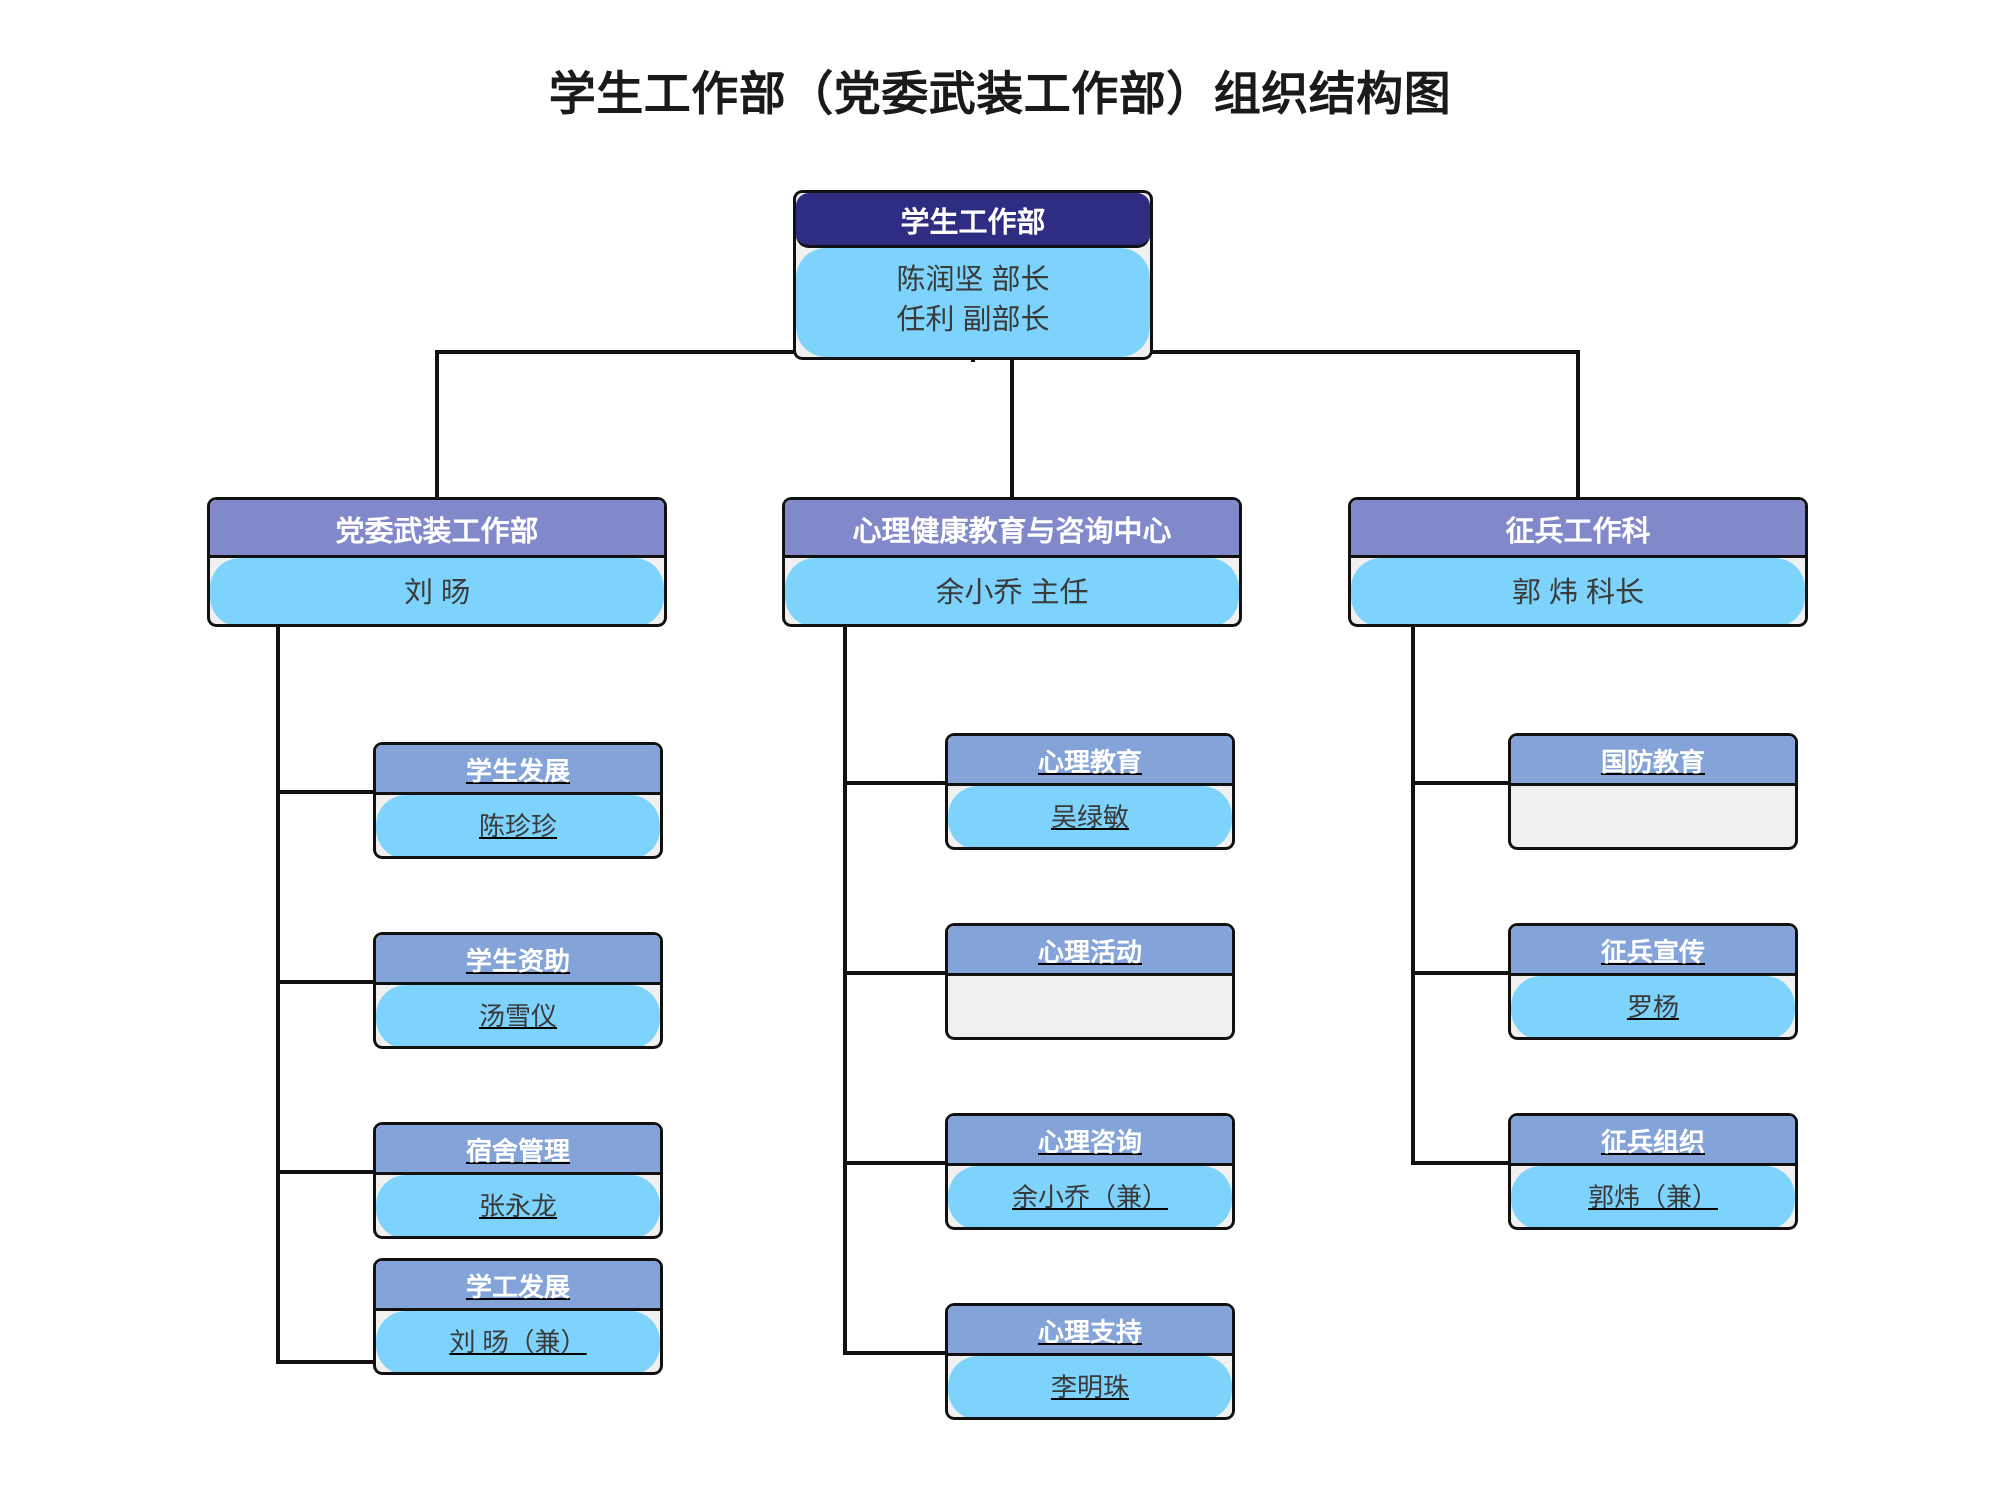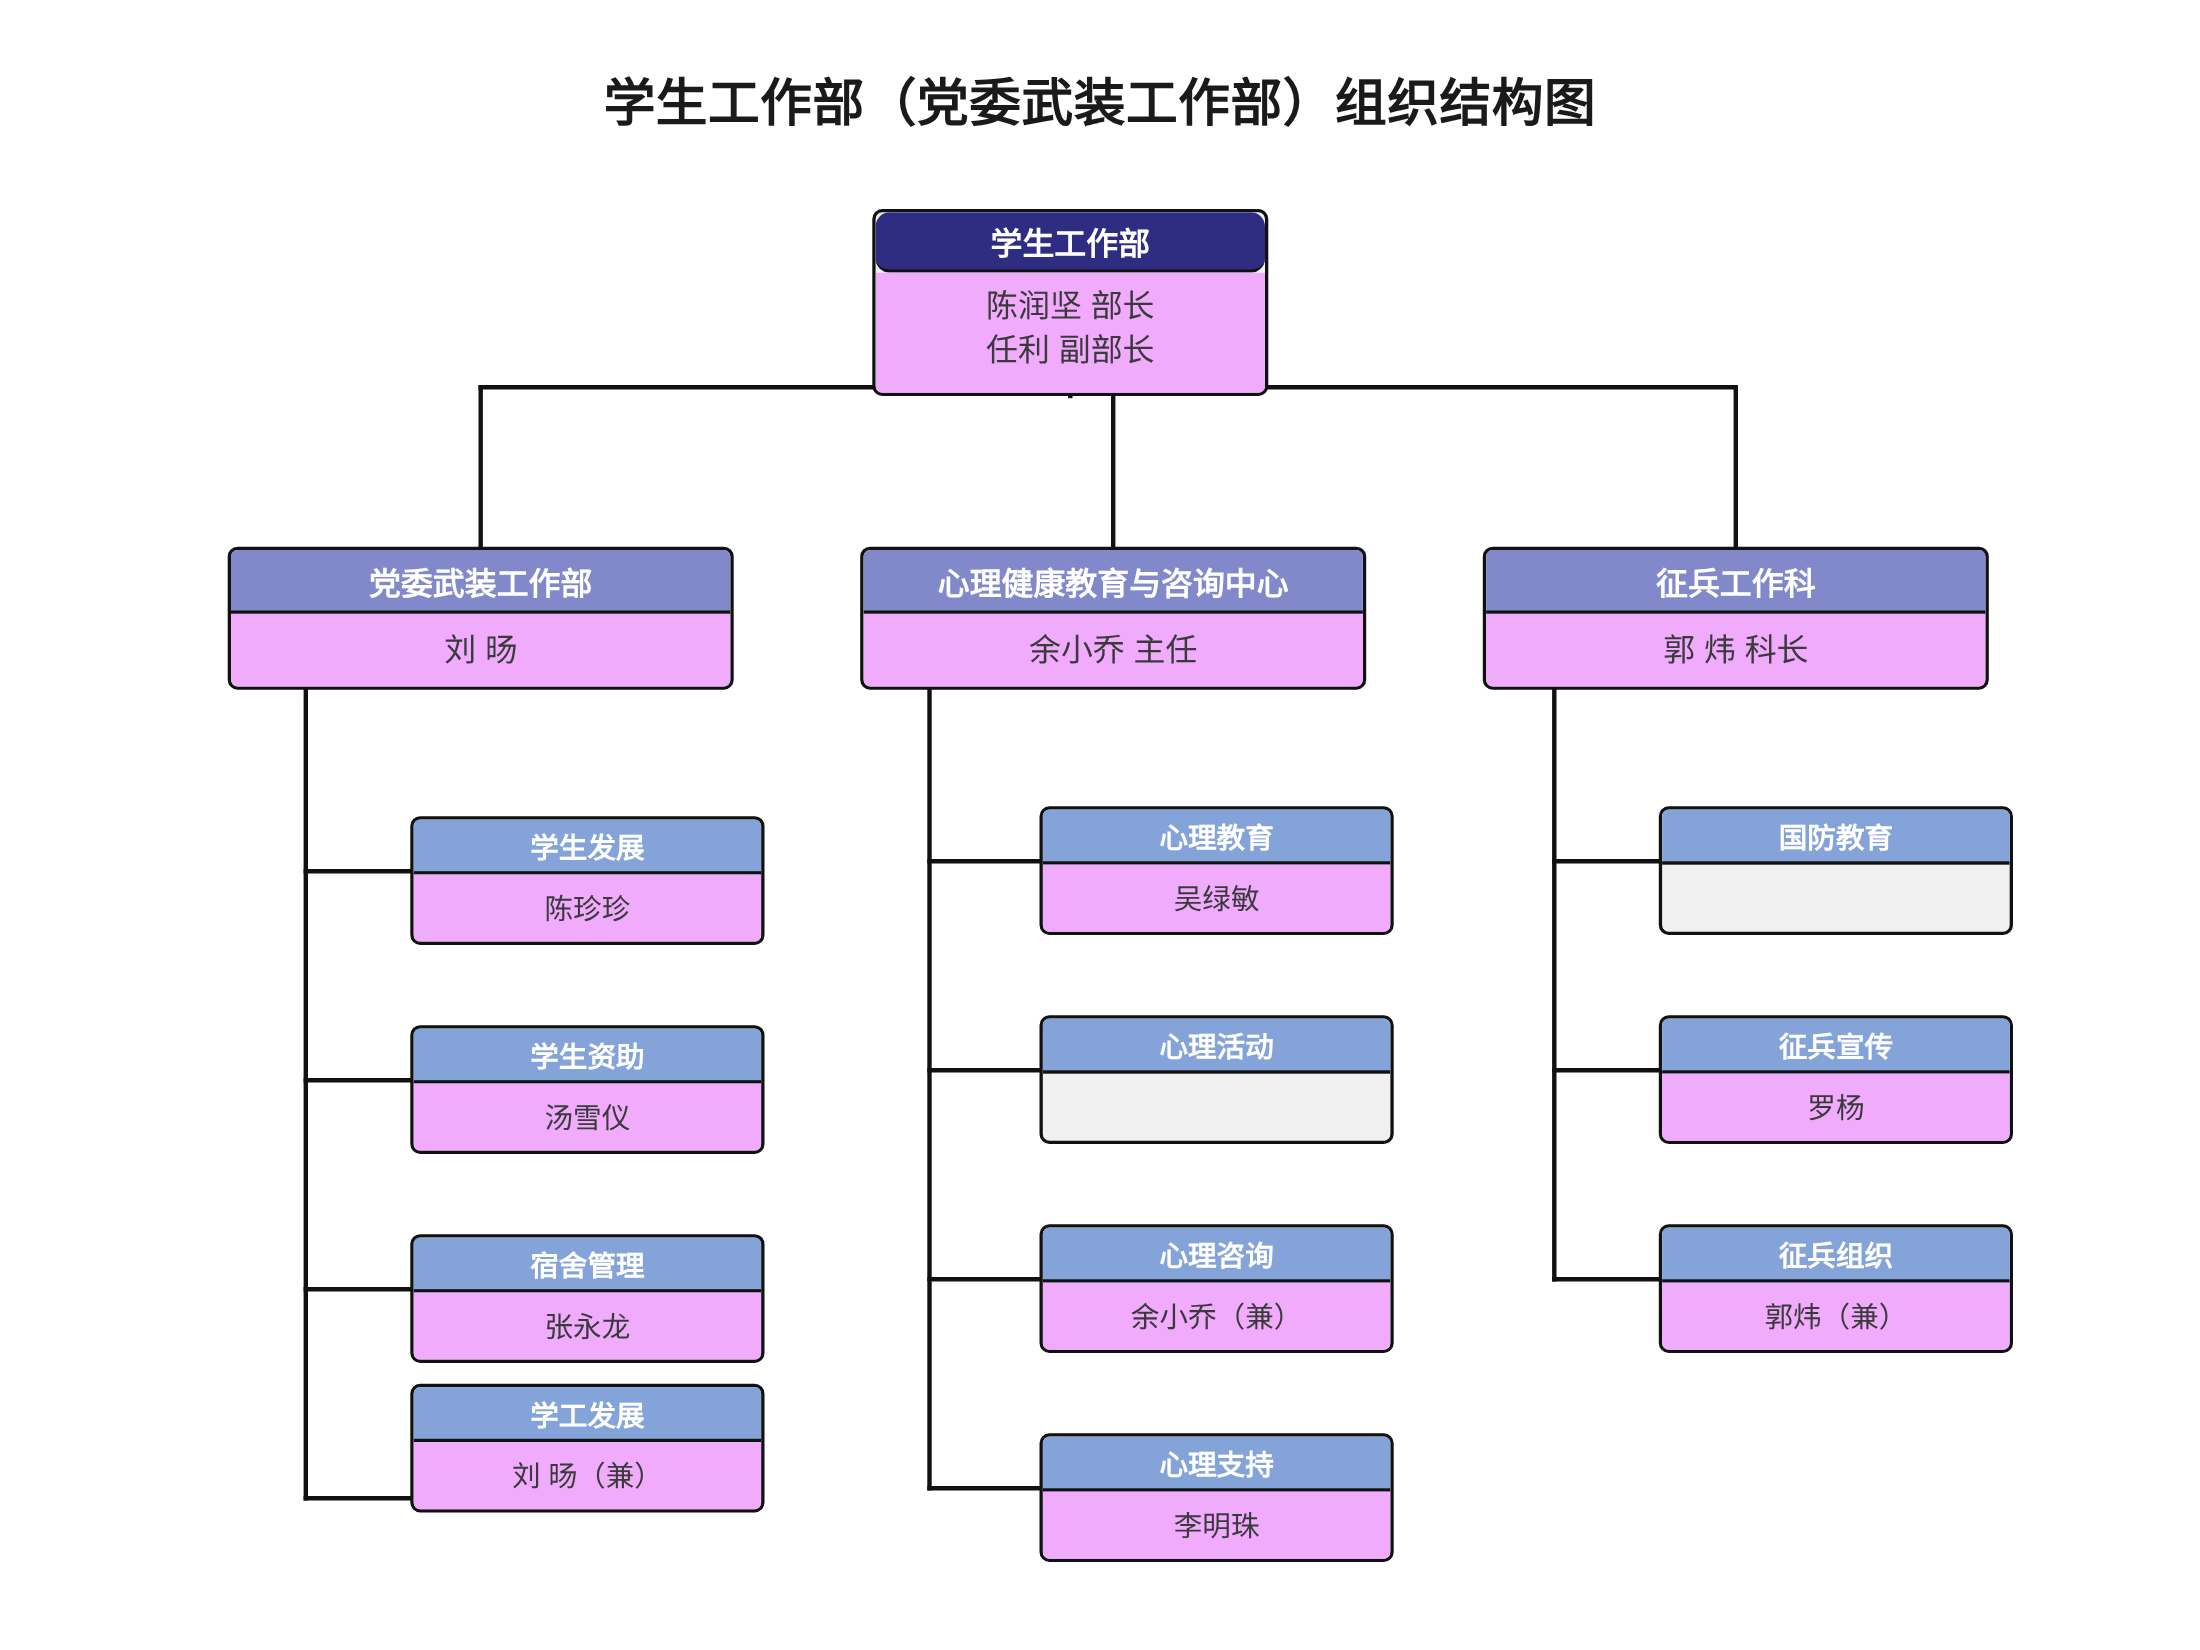--- a/index.html
+++ b/index.html
@@ -67,22 +67,23 @@
     white-space: nowrap;
   }
   .node .node-body {
     box-sizing: border-box;
     width: 100%;
     display: flex;
     flex-direction: column;
     align-items: center;
     justify-content: center;
     color: #3a3a3a;
-    background: #f0abfc;
+    background: #7dd3fc;
     text-align: center;
+    border-radius: 30px;
   }
   .node .node-body .person-line {
     white-space: nowrap;
     line-height: 1.35;
   }
 
   
   .node.level-1 { width: 360px; height: 170px; }
   .node.level-1 .node-header {
     height: 55px;
@@ -102,21 +103,21 @@
     height: 58px;
     background: #8189ca;
     font-size: 29px;
   }
   .node.level-2 .node-body {
     height: 69px;
     font-size: 29px;
   }
 
   
-  .node.level-3 { width: 322px; height: 117px; }
+  .node.level-3 { width: 290px; height: 117px; text-decoration: underline; }
   .node.level-3 .node-header {
     height: 50px;
     background: #84a3d8;
     font-size: 26px;
   }
   .node.level-3 .node-body {
     height: 64px;
     font-size: 26px;
   }
 </style>

